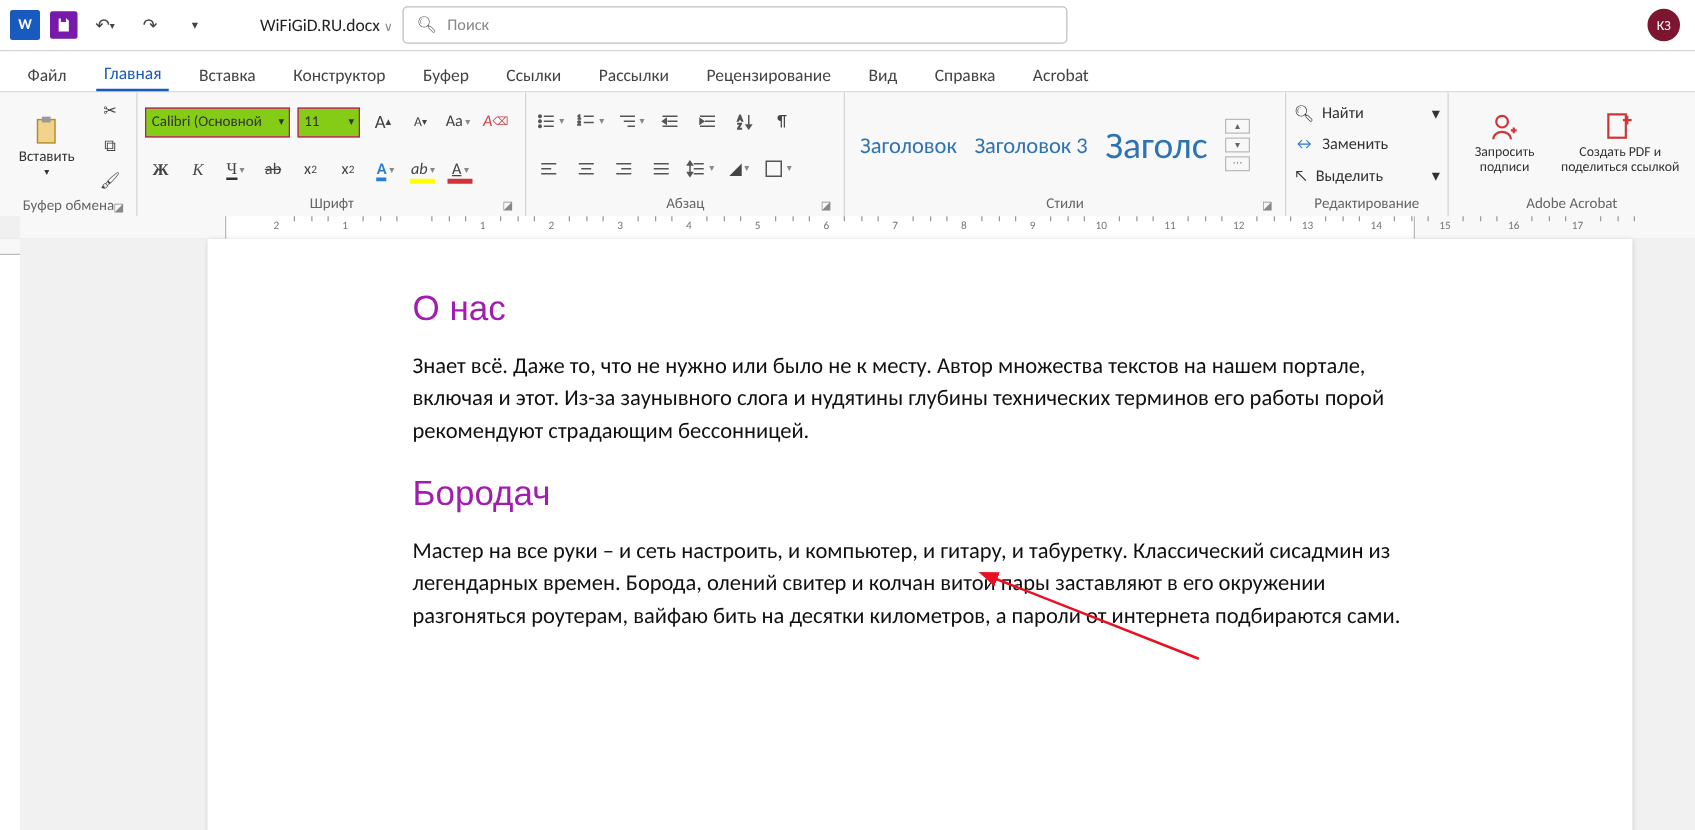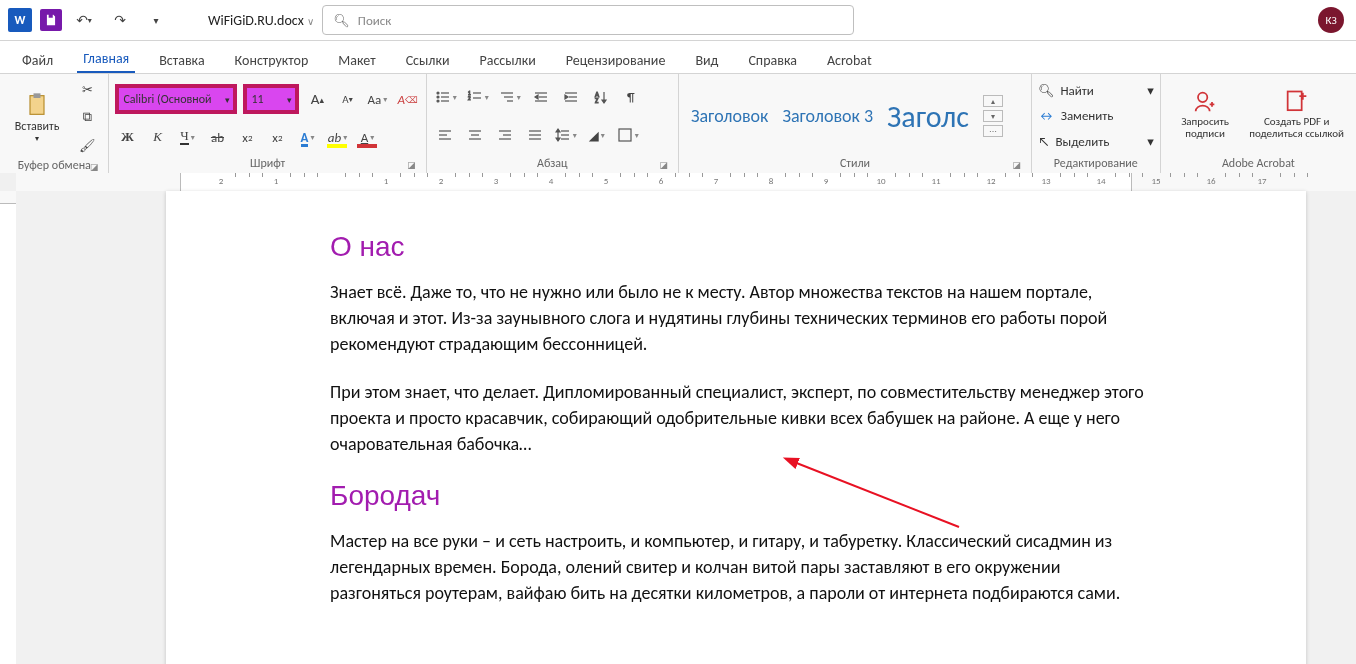--- a/index.html
+++ b/index.html
@@ -25,21 +25,21 @@
   .ribbon { height: 100px; background:#f8f8f8; border-bottom:1px solid #d4d4d4; display:flex; }
   .group { border-right:1px solid #d4d4d4; padding: 4px 6px 0 6px; display:flex; flex-direction:column; position:relative; }
   .group-rows { flex:1; display:flex; flex-direction:column; justify-content:space-around; }
   .group-row1, .group-row2 { display:flex; align-items:center; gap:6px; }
   .group-label { font-size:12px; color:#666; text-align:center; padding:2px 0 4px 0; position:relative; }
   .launcher { position:absolute; right:4px; bottom:4px; font-size:9px; color:#888; }
   
   .big-btn { display:flex; flex-direction:column; align-items:center; justify-content:center; width:56px; height:72px; font-size:12px; color:#333; cursor:pointer;}
   .big-btn svg { width:28px; height:28px; }
   
-  .combo { height:22px; border:4px solid #be185d; background:#d946ef; font-size:12px; padding:0 4px; display:flex; align-items:center; justify-content:space-between; color:#333;}
+  .combo { height:22px; border:1px solid #be185d; background:#84cc16; font-size:12px; padding:0 4px; display:flex; align-items:center; justify-content:space-between; color:#333;}
   .font-name { width:106px; }
   .font-size { width:40px; }
   
   .tool { width: auto; min-width:20px; height:22px; display:flex; align-items:center; justify-content:center; font-size:13px; color:#444; cursor:pointer; padding:0 2px; }
   .tool.bold { font-weight:bold; font-family: "Times New Roman", serif; }
   .tool.italic { font-style:italic; font-family: "Times New Roman", serif; }
   .tool .dd { font-size:8px; margin-left:2px; color:#888;}
   .tool sub, .tool sup { font-size:9px;}
   .underline-bar { border-bottom: 2px solid #333; line-height:14px; font-family: "Times New Roman", serif;}
   .hl { position:relative; }
@@ -106,21 +106,21 @@
   </div>
   <div style="flex:1"></div>
   <div class="user-avatar">КЗ</div>
 </div>
 
 <div class="tabs-row">
   <div class="tab">Файл</div>
   <div class="tab active">Главная</div>
   <div class="tab">Вставка</div>
   <div class="tab">Конструктор</div>
-  <div class="tab">Макет</div>
+  <div class="tab">Буфер</div>
   <div class="tab">Ссылки</div>
   <div class="tab">Рассылки</div>
   <div class="tab">Рецензирование</div>
   <div class="tab">Вид</div>
   <div class="tab">Справка</div>
   <div class="tab">Acrobat</div>
 </div>
 
 <div class="ribbon">
 
@@ -451,21 +451,20 @@
     </div>
 </div>
 <div class="v-ruler">
   <div class="v-white"></div>
 </div>
 
 <div class="doc-area">
   <div class="page">
     <h2 class="h1">О нас</h2>
     <p class="para">Знает всё. Даже то, что не нужно или было не к месту. Автор множества текстов на нашем портале, включая и этот. Из-за заунывного слога и нудятины глубины технических терминов его работы порой рекомендуют страдающим бессонницей.</p>
-    <p class="para">При этом знает, что делает. Дипломированный специалист, эксперт, по совместительству менеджер этого проекта и просто красавчик, собирающий одобрительные кивки всех бабушек на районе. А еще у него очаровательная бабочка…</p>
     <h2 class="h1">Бородач</h2>
     <p class="para">Мастер на все руки – и сеть настроить, и компьютер, и гитару, и табуретку. Классический сисадмин из легендарных времен. Борода, олений свитер и колчан витой пары заставляют в его окружении разгоняться роутерам, вайфаю бить на десятки километров, а пароли от интернета подбираются сами.</p>
   </div>
 </div>
 
 <div class="arrow">
   <svg width="200" height="90">
     <defs>
       <marker id="ah" markerWidth="10" markerHeight="10" refX="2" refY="3" orient="auto">
         <path d="M0,0 L0,6 L8,3 z" fill="#e81123"></path>

